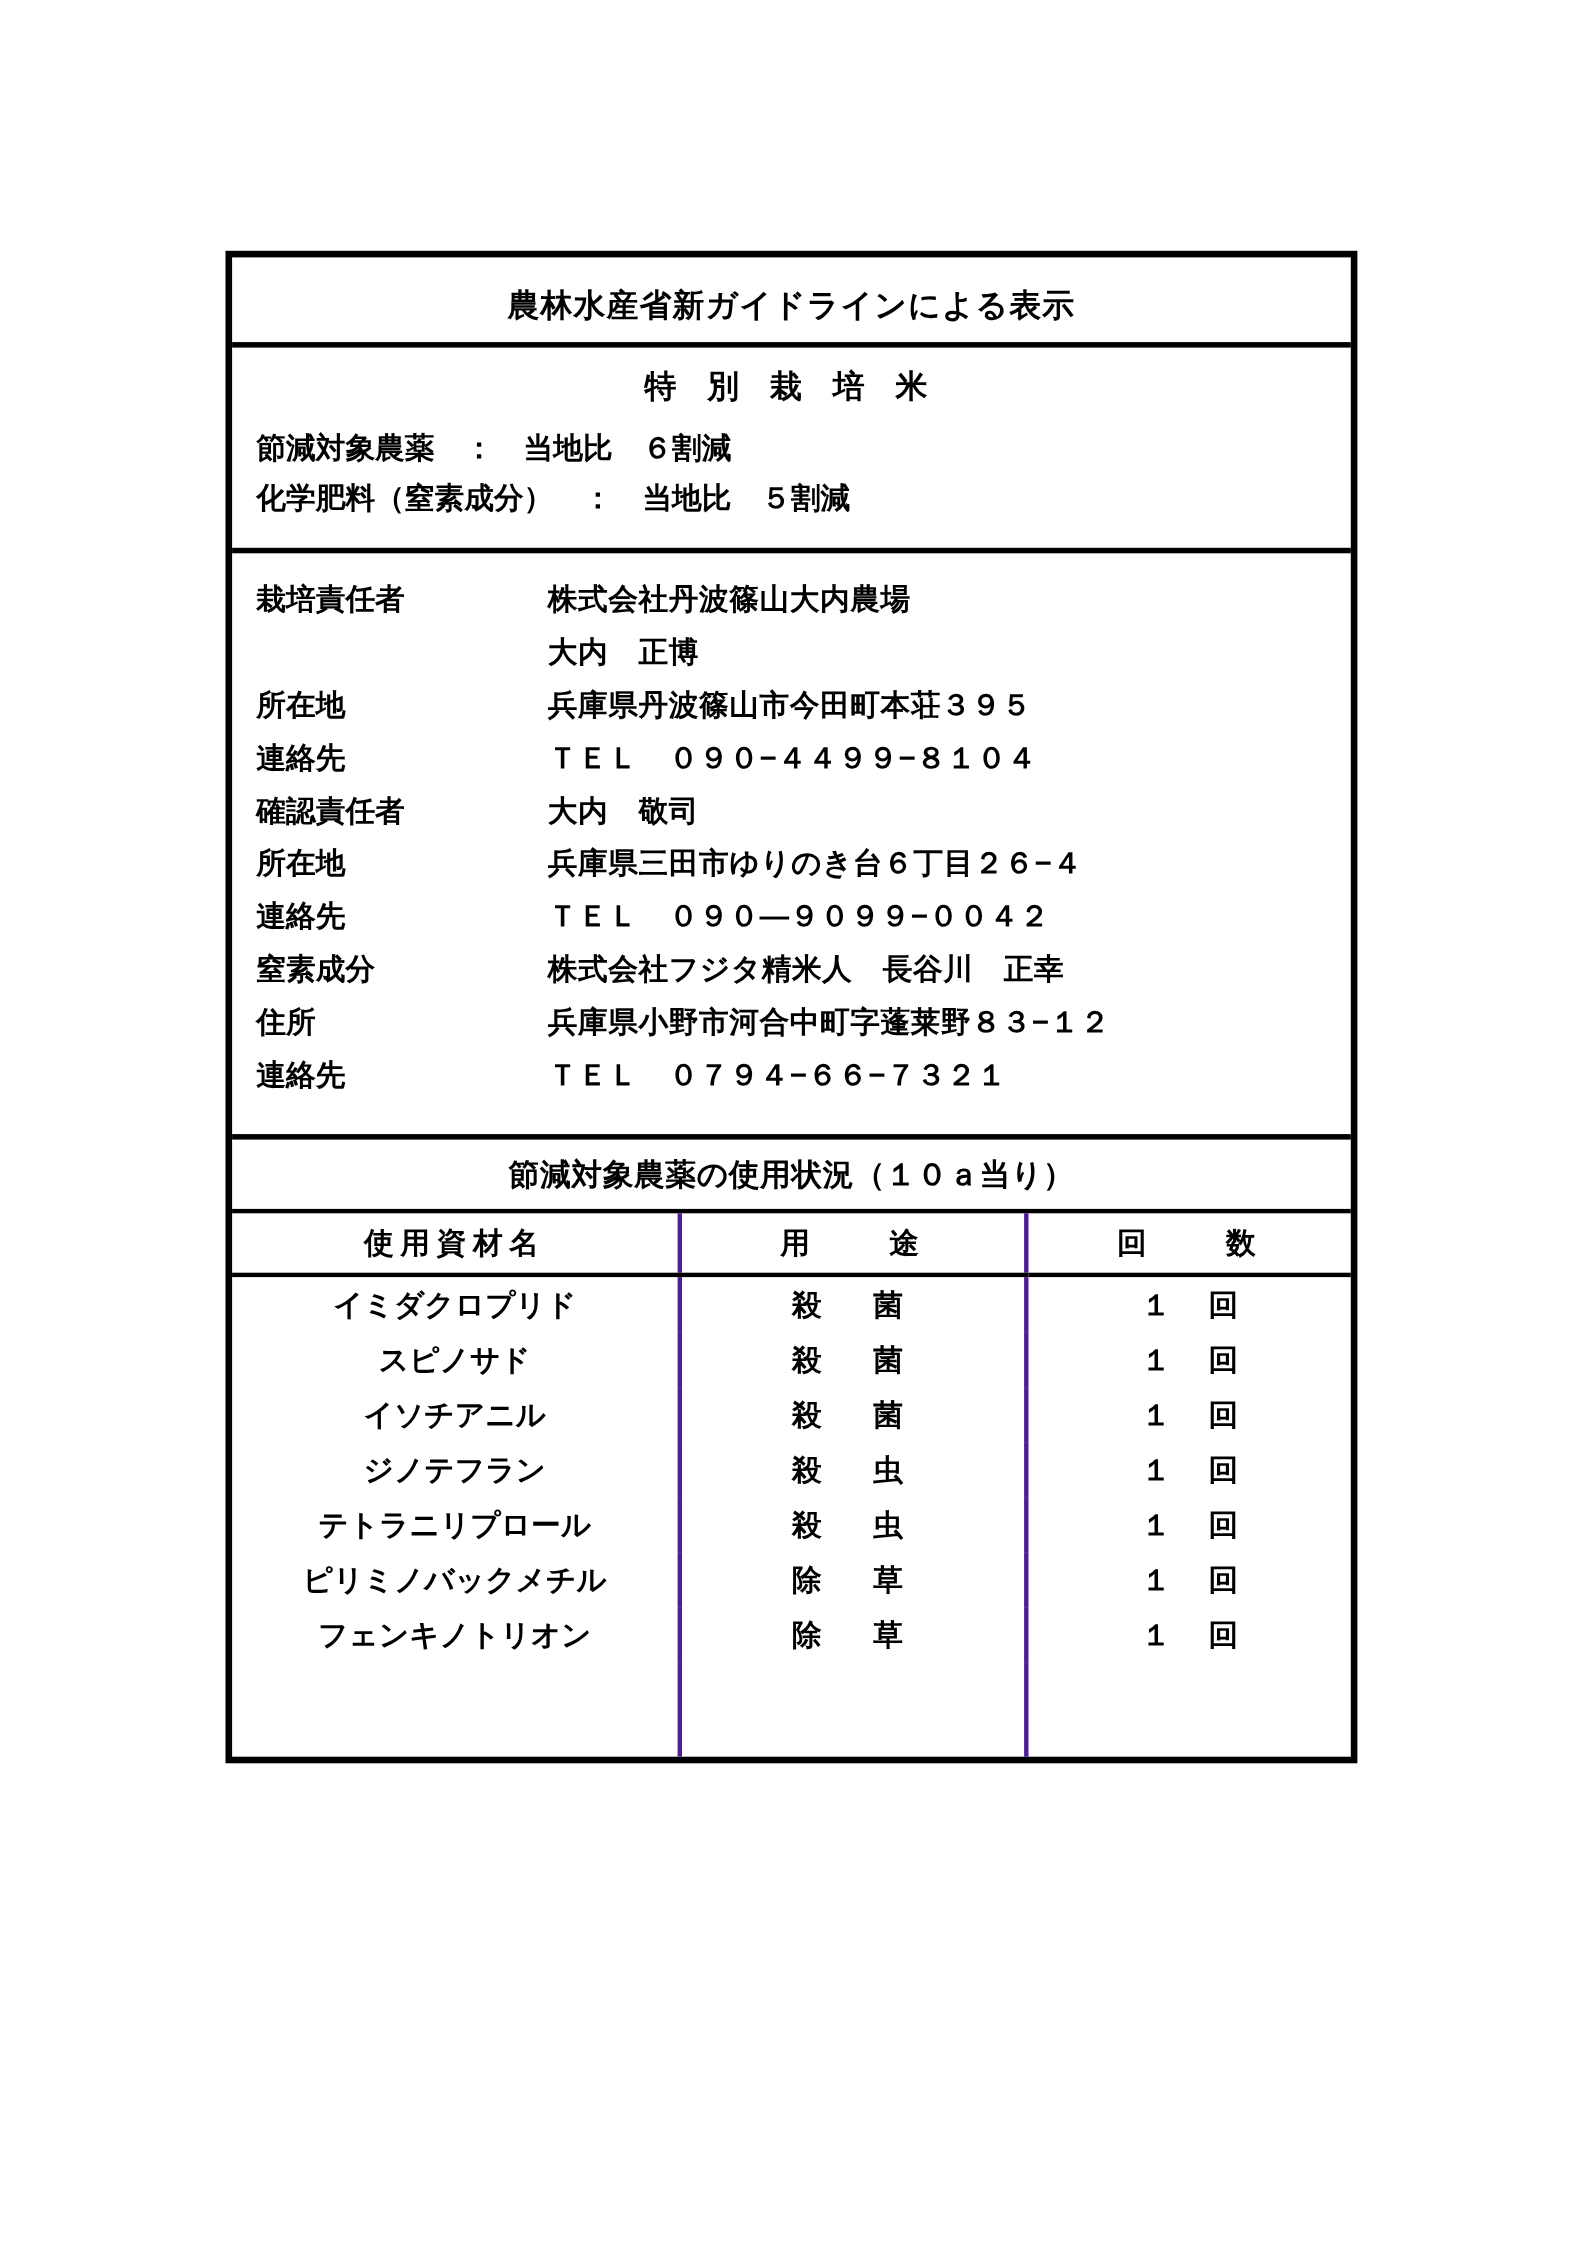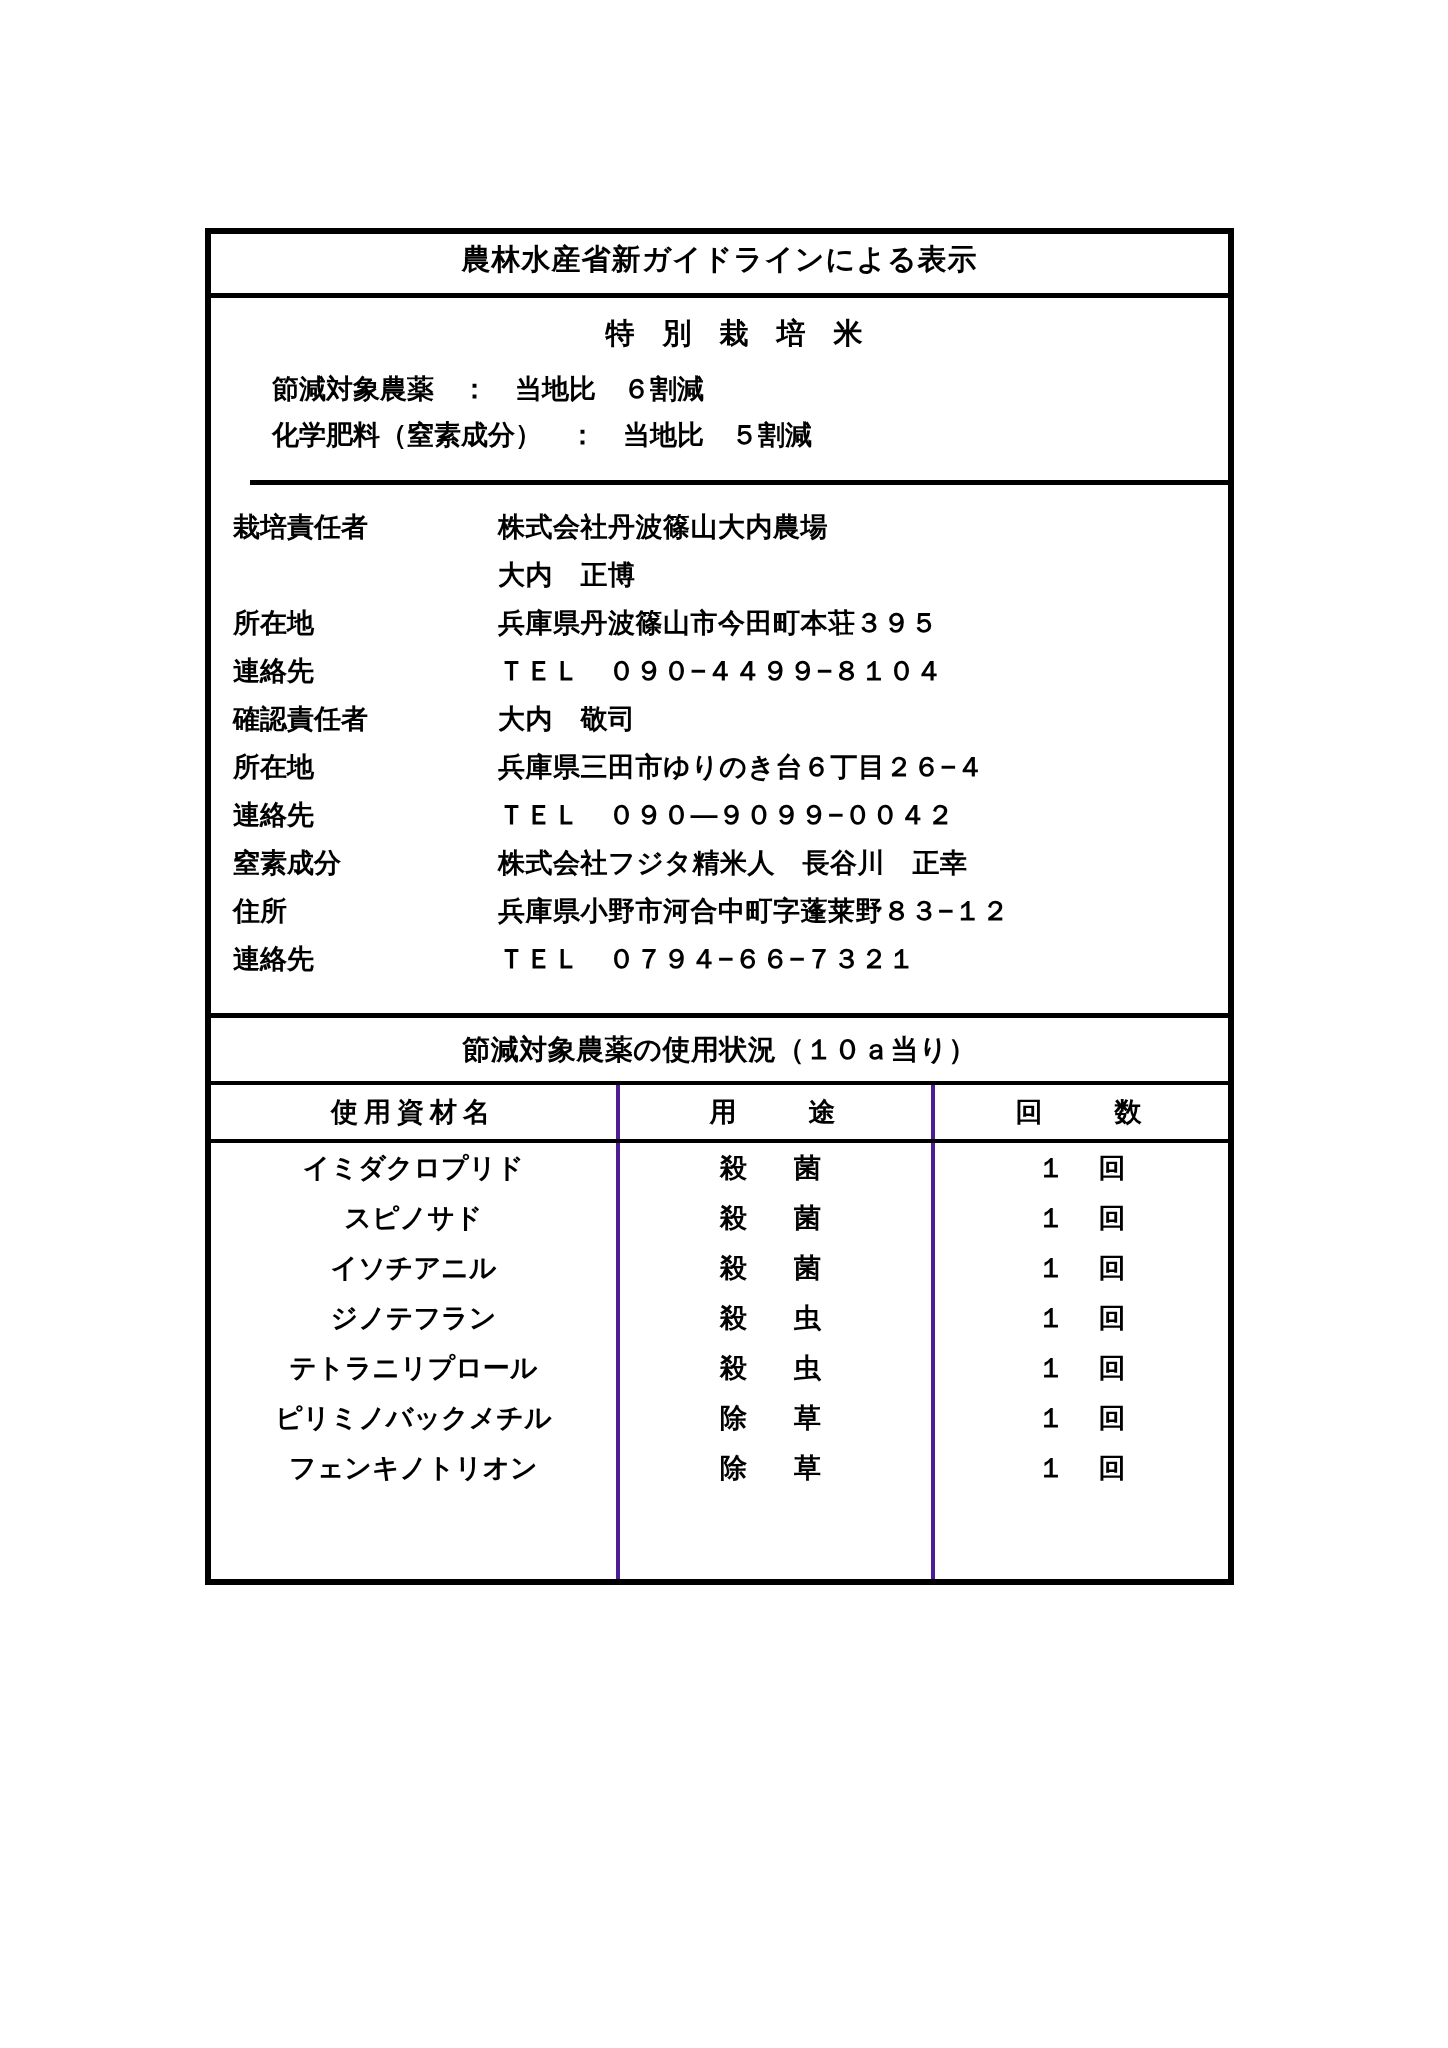--- a/index.html
+++ b/index.html
@@ -28,27 +28,26 @@
   .band {
     border-bottom: 5px solid #000;
   }
 
   
   .title-row {
     text-align: center;
     font-weight: bold;
     font-size: 29px;
     letter-spacing: 1px;
-    padding: 6px 0 13px 0;
+    padding: 24px 0 13px 0;
   }
 
   
   .block2 {
     padding: 10px 0 22px 0;
-    margin-left: 39px;
   }
   .tokubetsu {
     text-align: center;
     font-weight: bold;
     font-size: 29px;
     letter-spacing: 10px;
     padding: 6px 0 12px 0;
   }
   .kv-line {
     font-weight: bold;

